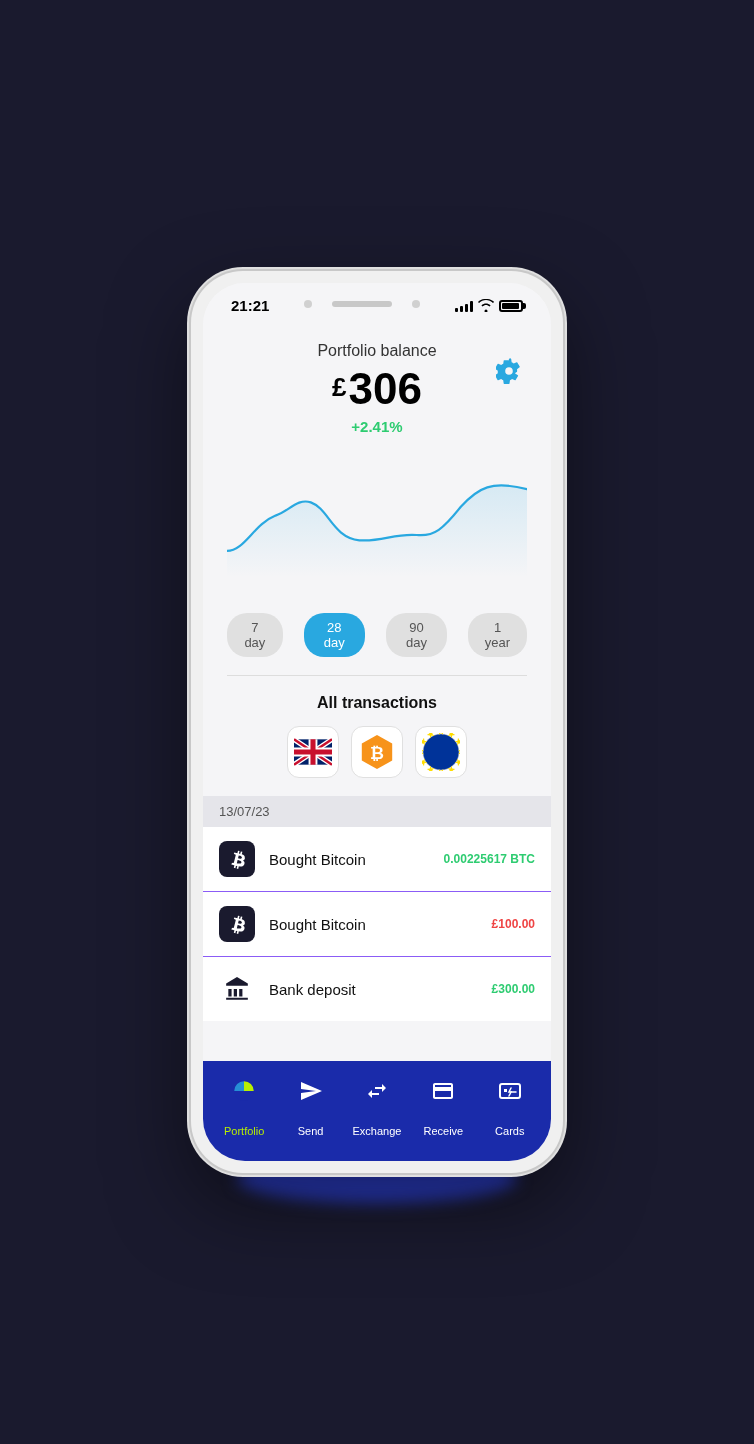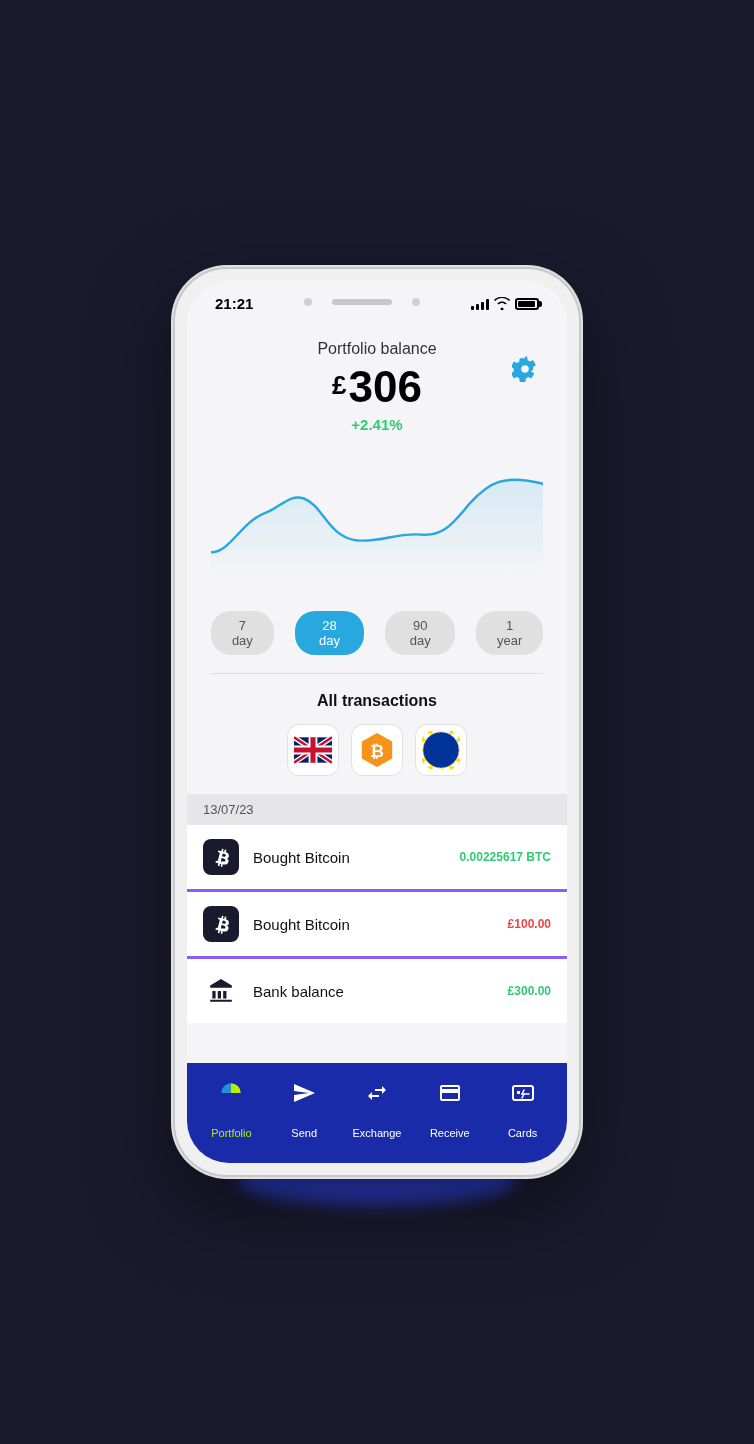--- a/index.html
+++ b/index.html
@@ -26,21 +26,21 @@
       width: 280px;
       height: 50px;
       background: #2a3bbf;
       border-radius: 50%;
       filter: blur(8px);
       z-index: 0;
     }
 
     .phone-frame {
       position: relative;
-      width: 404px;
+      width: 372px;
       background: #f0f0f0;
       border-radius: 52px;
       padding: 12px;
       box-shadow:
         0 0 0 2px #c8c8c8,
         0 0 0 4px #e0e0e0,
         0 30px 80px rgba(0,0,0,0.5);
       z-index: 1;
     }
 
@@ -279,21 +279,21 @@
 
     .transaction-list {
       background: #fff;
       border-radius: 0;
     }
 
     .transaction-item {
       display: flex;
       align-items: center;
       padding: 14px 16px;
-      border-bottom: 3px solid #8b5cf6;
+      border-bottom: 1px solid #8b5cf6;
     }
 
     .transaction-item:last-child {
       border-bottom: none;
     }
 
     .tx-icon {
       width: 36px;
       height: 36px;
       border-radius: 8px;
@@ -511,21 +511,21 @@
           <span class="tx-label">Bought Bitcoin</span>
           <span class="tx-amount red">£100.00</span>
         </div>
 
         <div class="transaction-item">
           <div class="tx-icon bank">
             <svg width="26" height="26" viewBox="0 0 24 24" fill="#1a1a2e">
               <path d="M2 20h20v2H2v-2zm2-8v7h3v-7H4zm5 0v7h3v-7H9zm5 0v7h3v-7h-3zM12 1L2 7v2h20V7L12 1z"></path>
             </svg>
           </div>
-          <span class="tx-label">Bank balance</span>
+          <span class="tx-label">Bank deposit</span>
           <span class="tx-amount green">£300.00</span>
         </div>
 
       </div>
 
       <div class="bottom-nav">
 
         <div class="nav-item">
           <div class="nav-icon">
             <svg width="26" height="26" viewBox="0 0 24 24">

